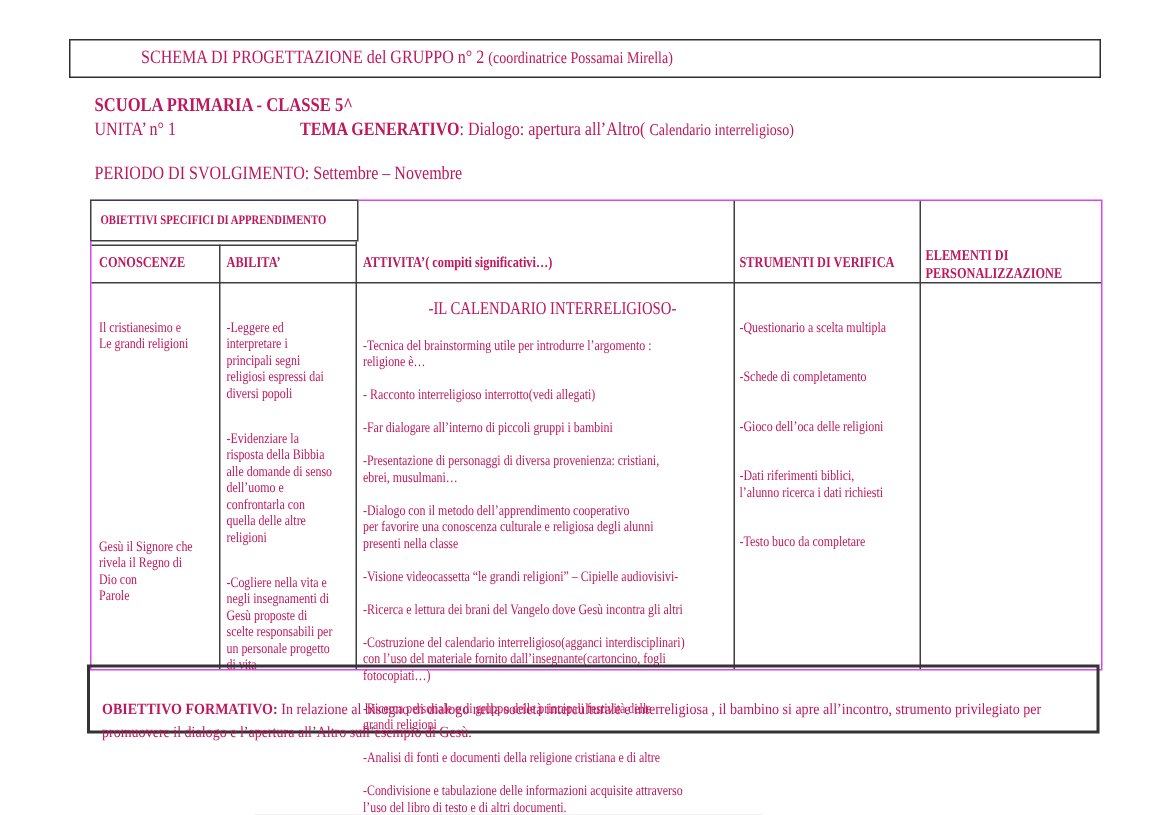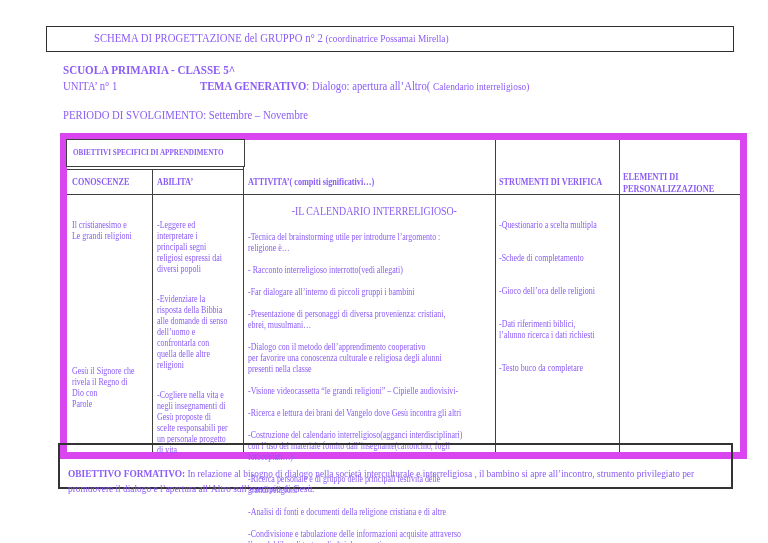--- a/index.html
+++ b/index.html
@@ -1,34 +1,34 @@
 <!DOCTYPE html>
 <html><head>
 <meta charset="utf-8">
 <style>
   html,body{margin:0;padding:0;background:#e8e8e8;}
   #page{position:relative;width:768px;height:543px;background:#ffffff;
-        font-family:"Liberation Serif","DejaVu Serif",serif;color:#8b5cf6;overflow:hidden;}
+        font-family:"Liberation Serif","DejaVu Serif",serif;color:#be185d;overflow:hidden;}
   .abs{position:absolute;}
   .sx85{transform:scaleX(.85);transform-origin:0 0;white-space:nowrap;}
   .sx82{transform:scaleX(.82);transform-origin:0 0;}
   .prel{white-space:pre-line;}
   .b{font-weight:bold;}
   
   #title-box{left:46px;top:26px;width:686px;height:24px;border:1.5px solid #2f2f2f;}
   #title-box .txt{position:absolute;left:47px;top:4px;font-size:12.6px;}
   #title-box .sub{font-size:11px;}
   
   #school-line{left:63px;top:62px;font-size:13px;}
   #unit-line{left:63px;top:79px;font-size:12.6px;}
   #tema-group{left:200px;top:79px;font-size:12.6px;}
   #tema-group .small{font-size:11px;}
   #periodo-line{left:63px;top:108px;font-size:12.6px;}
   
-  #tbl{left:60px;top:133px;width:673px;height:312px;border:7px solid #d946ef;}
+  #tbl{left:60px;top:133px;width:673px;height:312px;border:1px solid #d946ef;}
   .vl,.hl{position:absolute;background:#3f3f3f;}
   .vl{width:1px;}
   .hl{height:1px;}
   #group-box{position:absolute;left:-1px;top:-1px;width:177px;height:26px;border:1px solid #3f3f3f;background:#fff;}
   #group-box .txt{position:absolute;left:6px;top:7px;font-size:8.7px;font-weight:bold;width:212px;}
   .colhead{position:absolute;font-size:10px;font-weight:bold;line-height:11.5px;}
   .celltxt{position:absolute;font-size:9.7px;line-height:11px;}
   .item{margin:0 0 8px 0;}
   #cell-strumenti .item{margin-bottom:11px;}
   #cell-conoscenze .item2{margin-top:113px;}

